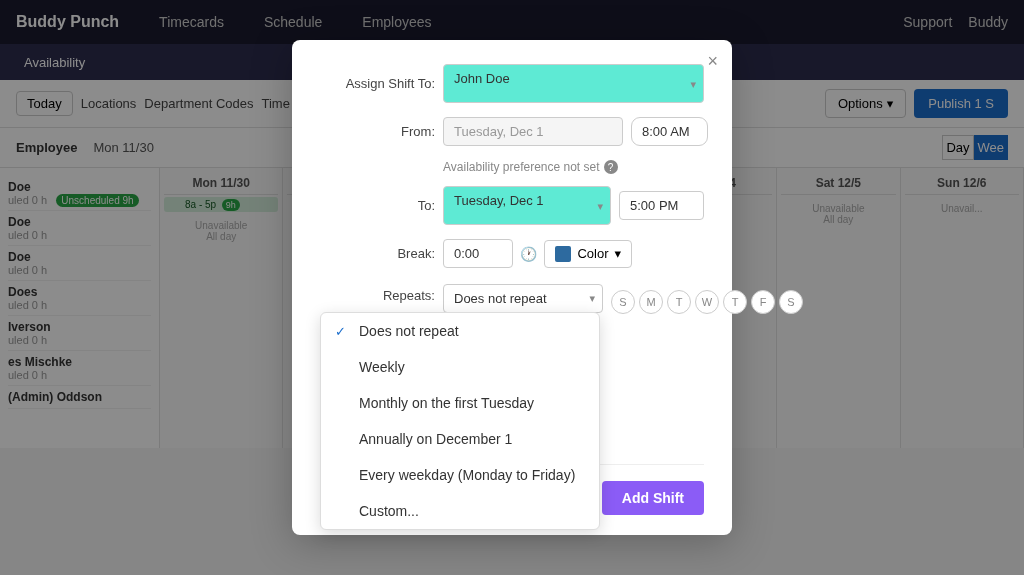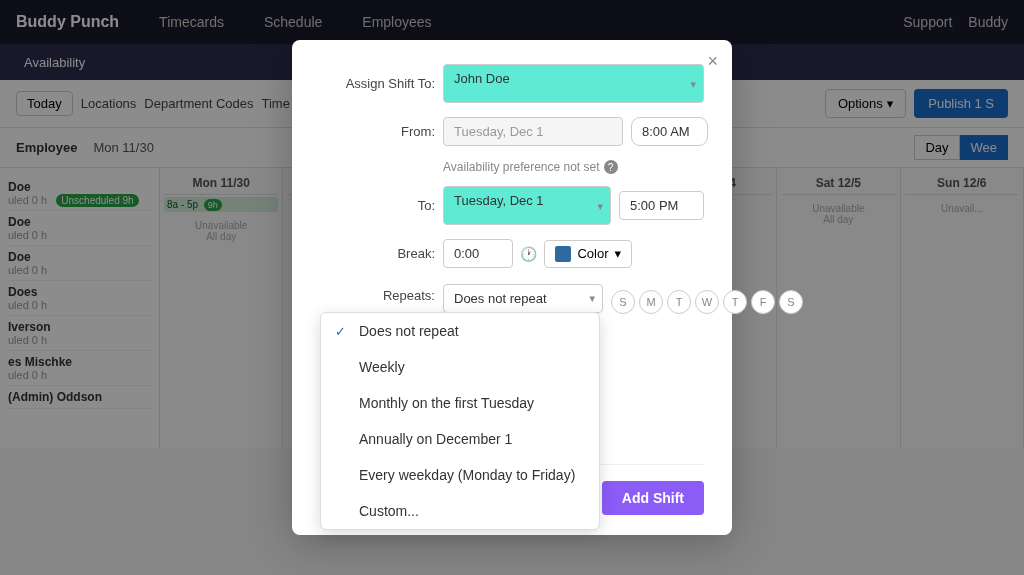--- a/index.html
+++ b/index.html
@@ -37,33 +37,33 @@
     .btn-options { background: #fff; border: 1px solid #ccc; border-radius: 4px; padding: 6px 12px; font-size: 13px; cursor: pointer; display: flex; align-items: center; gap: 4px; }
     .btn-publish { background: #1a6dcc; color: #fff; border: none; border-radius: 4px; padding: 6px 14px; font-size: 13px; cursor: pointer; }
     .btn-today { background: #fff; border: 1px solid #ccc; border-radius: 4px; padding: 4px 10px; font-size: 13px; }
 
     
     .cal-header {
       background: #fff; height: 40px; display: flex; align-items: center;
       padding: 0 16px; border-bottom: 1px solid #e0e0e0; gap: 8px;
     }
     .view-btns { margin-left: auto; display: flex; }
-    .view-btn { padding: 4px 10px; border: 1px solid #ccc; font-size: 13px; cursor: pointer; background: #fff; }
+    .view-btn { padding: 4px 3px; border: 1px solid #ccc; font-size: 13px; cursor: pointer; background: #fff; }
     .view-btn.active { background: #1a6dcc; color: #fff; border-color: #1a6dcc; }
 
     
     .cal-body { background: #f9f9f9; height: 280px; display: flex; }
     .cal-sidebar { width: 160px; background: #fff; border-right: 1px solid #e0e0e0; padding: 8px; }
     .employee-row { padding: 4px 0; font-size: 12px; color: #333; border-bottom: 1px solid #f0f0f0; }
     .employee-name { font-weight: 600; }
     .employee-sub { color: #999; font-size: 11px; }
     .cal-grid { flex: 1; display: grid; grid-template-columns: repeat(7, 1fr); }
     .cal-col { border-right: 1px solid #e0e0e0; padding: 4px; font-size: 11px; }
     .cal-day-header { font-size: 12px; font-weight: 600; color: #555; text-align: center; padding: 4px 0; border-bottom: 1px solid #e0e0e0; }
-    .shift-bar { background: #d4edda; border-radius: 3px; padding: 2px 3px; font-size: 10px; color: #155724; margin-top: 2px; }
+    .shift-bar { background: #d4edda; border-radius: 3px; padding: 2px 21px; font-size: 10px; color: #155724; margin-top: 2px; }
     .unavail { color: #aaa; font-size: 10px; text-align: center; margin-top: 8px; }
 
     
     .overlay {
       position: absolute; top: 0; left: 0; width: 1024px; height: 575px;
       background: rgba(0,0,0,0.45); display: flex; align-items: center; justify-content: center;
       z-index: 100;
     }
 
     

